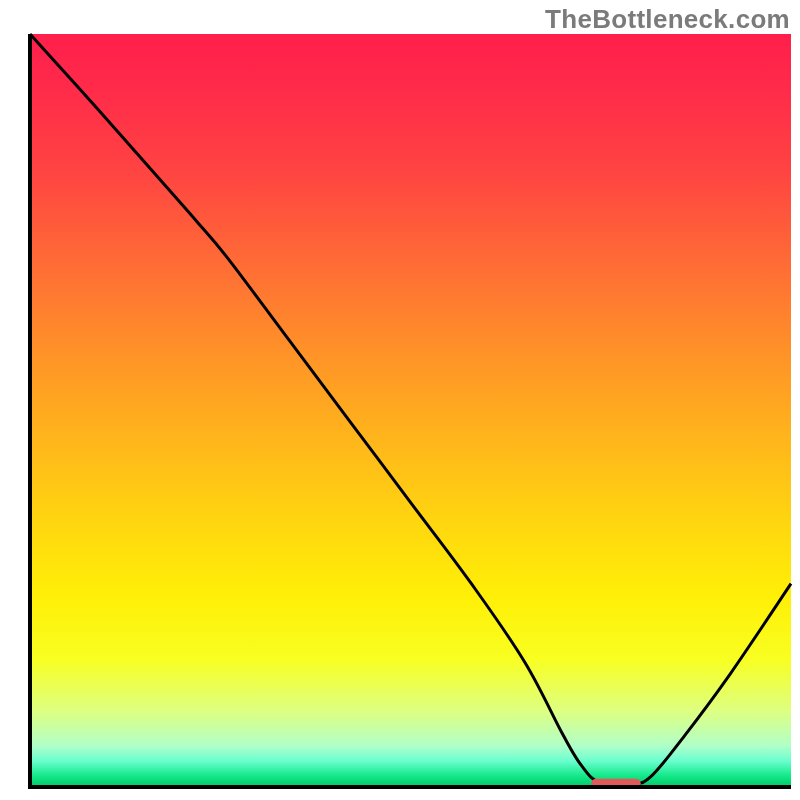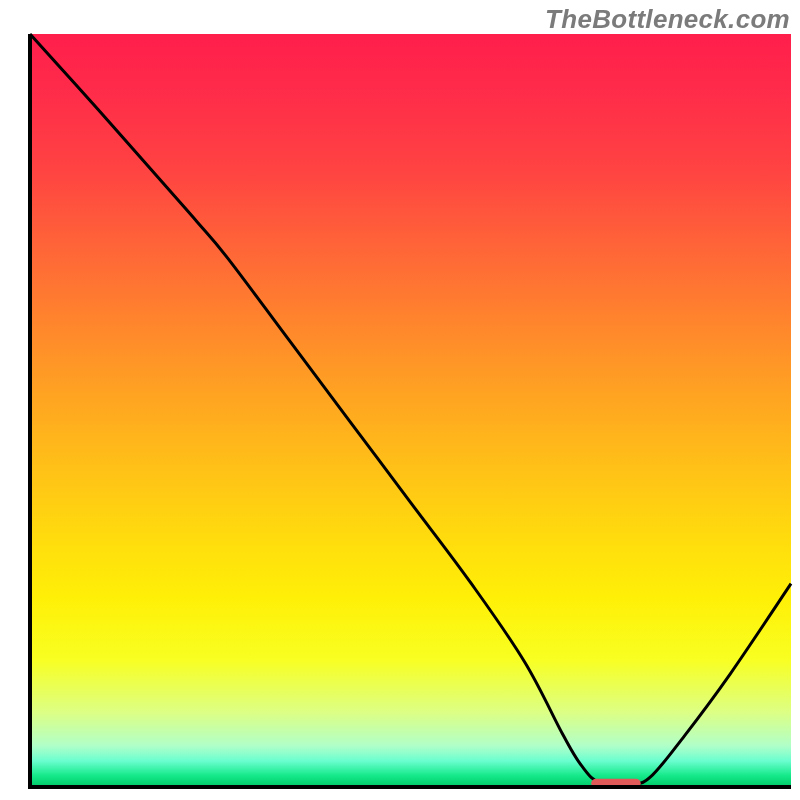--- a/index.html
+++ b/index.html
@@ -16,21 +16,20 @@
     height: 800px;
   }
   .watermark {
     position: absolute;
     top: 4px;
     right: 10px;
     font-size: 26px;
     font-weight: 600;
     color: #7b7b7b;
     letter-spacing: 0.3px;
-    font-style: italic;
   }
   svg {
     display: block;
   }
 </style>
 </head>
 <body>
 
 <div class="chart-wrap">
   <div class="watermark">TheBottleneck.com</div>

